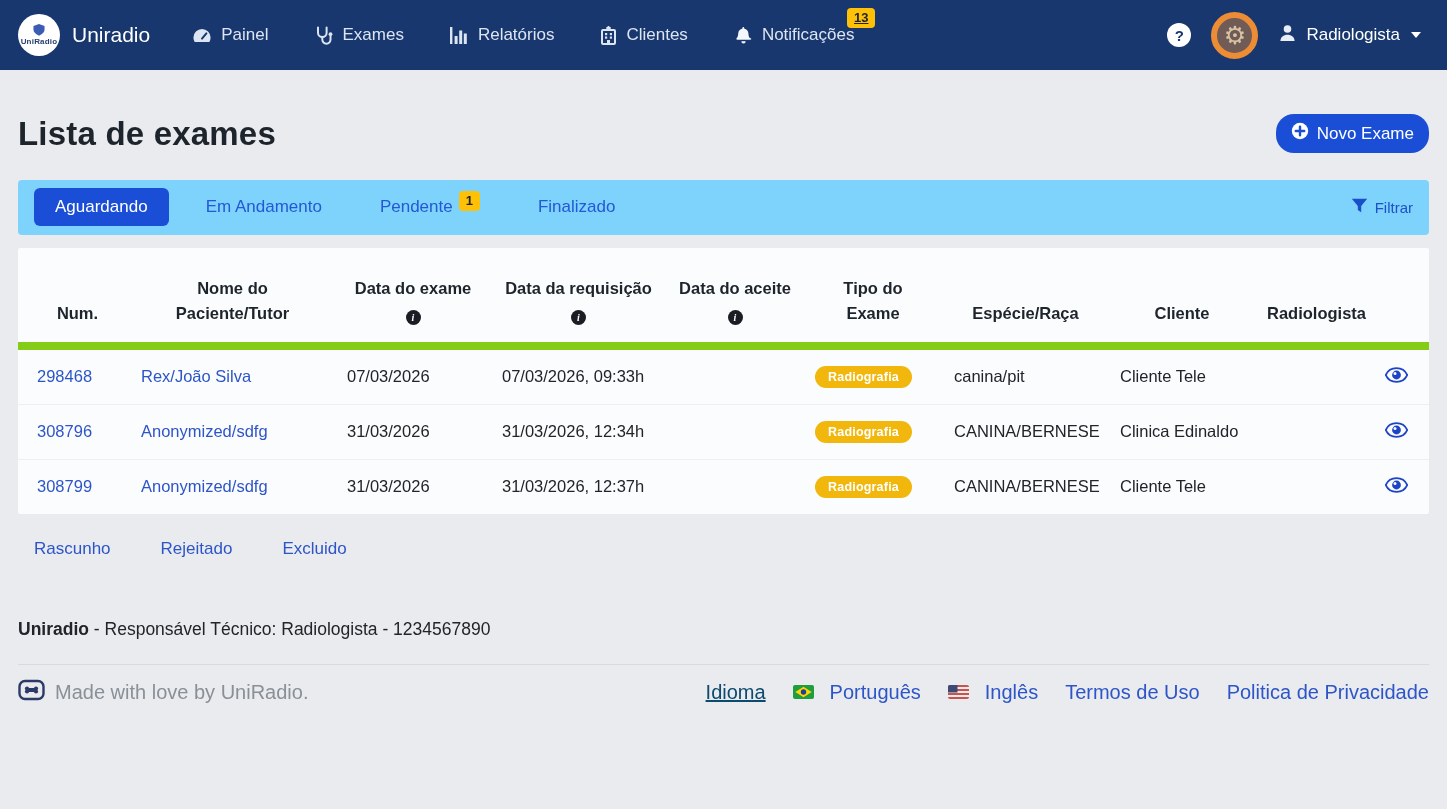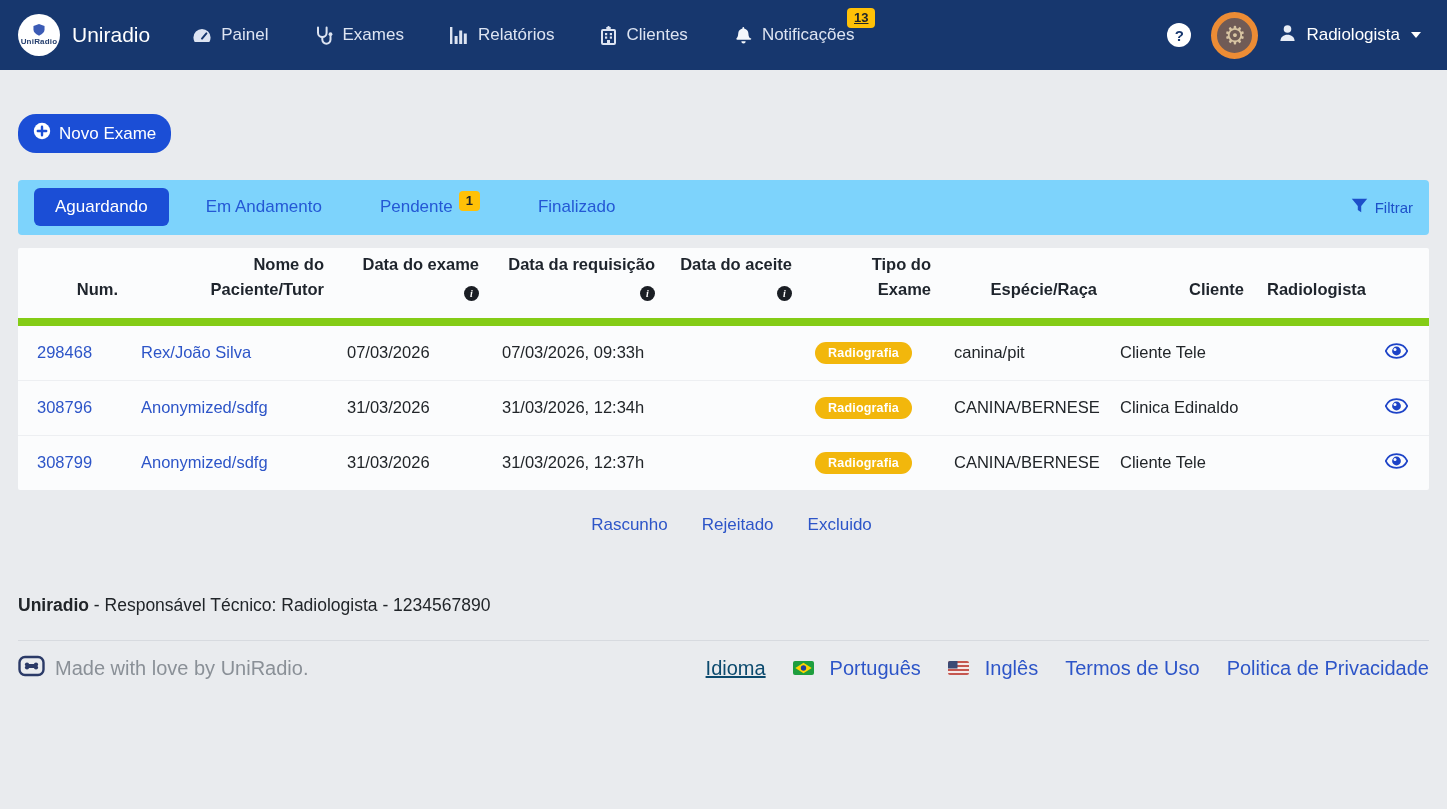--- a/index.html
+++ b/index.html
@@ -78,22 +78,22 @@
     display:inline-block; background:#ffc107; color:#212529; border-radius:4px;
     font-size:13px; font-weight:700; padding:2px 7px; margin-left:6px;
     position:relative; top:-7px; line-height:1.2;
   }
   .filter-btn { margin-left:auto; color:#1d50c9; font-size:15px; display:flex; align-items:center; gap:7px; cursor:pointer; }
 
   
   .table-card { margin-top:13px; background:#fbfcfd; border-radius:2px; }
   table { width:100%; border-collapse:collapse; table-layout:fixed; font-size:16.5px; }
   th {
-    text-align:right; vertical-align:bottom; font-weight:700; color:#1e242c;
-    padding:4px 4px 15px 19px; line-height:1.55;
+    text-align:center; vertical-align:bottom; font-weight:700; color:#1e242c;
+    padding:28px 4px 15px 19px; line-height:1.55;
     border-bottom:8px solid #84cc16;
   }
   td { padding:16px 4px 16px 19px; border-bottom:1px solid #edeff2; vertical-align:middle; }
   tbody tr:last-child td { border-bottom:none; }
   a.link { color:#2d55c8; text-decoration:none; cursor:pointer; }
   .info-icon {
     display:inline-flex; align-items:center; justify-content:center;
     width:15px; height:15px; border-radius:50%;
     background:#1a1e24; color:#fff;
     font-size:10px; font-weight:700; font-style:italic; font-family:"Liberation Serif", serif;
@@ -101,21 +101,21 @@
   }
   .type-badge {
     display:inline-block; background:#f2b70c; color:#fff;
     font-size:12.5px; font-weight:700; padding:4px 13px; border-radius:12px;
     letter-spacing:.2px;
   }
   .action-cell { text-align:center; padding-left:0; }
   .eye-btn { cursor:pointer; display:inline-block; }
 
   
-  .status-links { display:flex; gap:34px; margin-top:25px; padding-left:16px; font-size:17px;justify-content:center; }
+  .status-links { display:flex; gap:50px; margin-top:25px; padding-left:16px; font-size:17px; }
   .tech-line { margin-top:60px; font-size:17.5px; color:#212529; }
   .tech-line b { font-weight:700; }
   .divider { border:none; border-top:1px solid #d7dadf; margin:24px 0 0; }
   .bottom-row { display:flex; align-items:center; padding:14px 0; font-size:20px;justify-content:space-between; }
   .made-with { display:flex; align-items:center; gap:10px; color:#8a9097; }
   .footer-right { margin-left:auto; display:flex; align-items:center; gap:27px; }
   .lang-label { color:#0c4a6e;text-decoration:underline; }
   .flag-link { display:flex; align-items:center; gap:16px; }
   .flag-link svg { border-radius:2px; display:block; }
 </style>
@@ -207,20 +207,21 @@
       </span>
       <span>Radiologista</span>
       <span class="caret-down"></span>
     </div>
   </div>
 </nav>
 
 <main class="container">
 
   <div class="page-head">
+    <h1 class="page-title">Lista de exames</h1>
     <button class="btn-primary">
       <span>
         <svg width="18" height="18" viewBox="0 0 18 18">
           <circle cx="9" cy="9" r="8.2" fill="#fff"></circle>
           <path d="M9 4.8v8.4M4.8 9h8.4" stroke="#1b4ed6" stroke-width="2.4" stroke-linecap="round"></path>
         </svg>
       </span>
       <span>Novo Exame</span>
     </button>
   </div>

